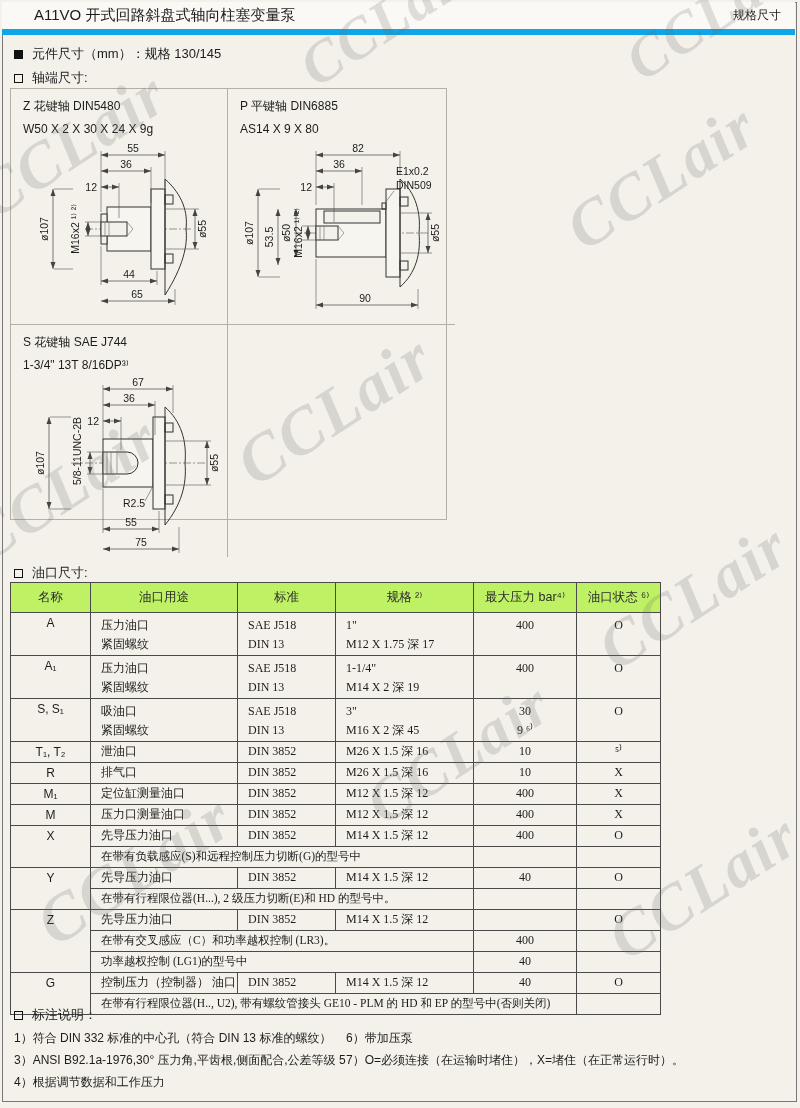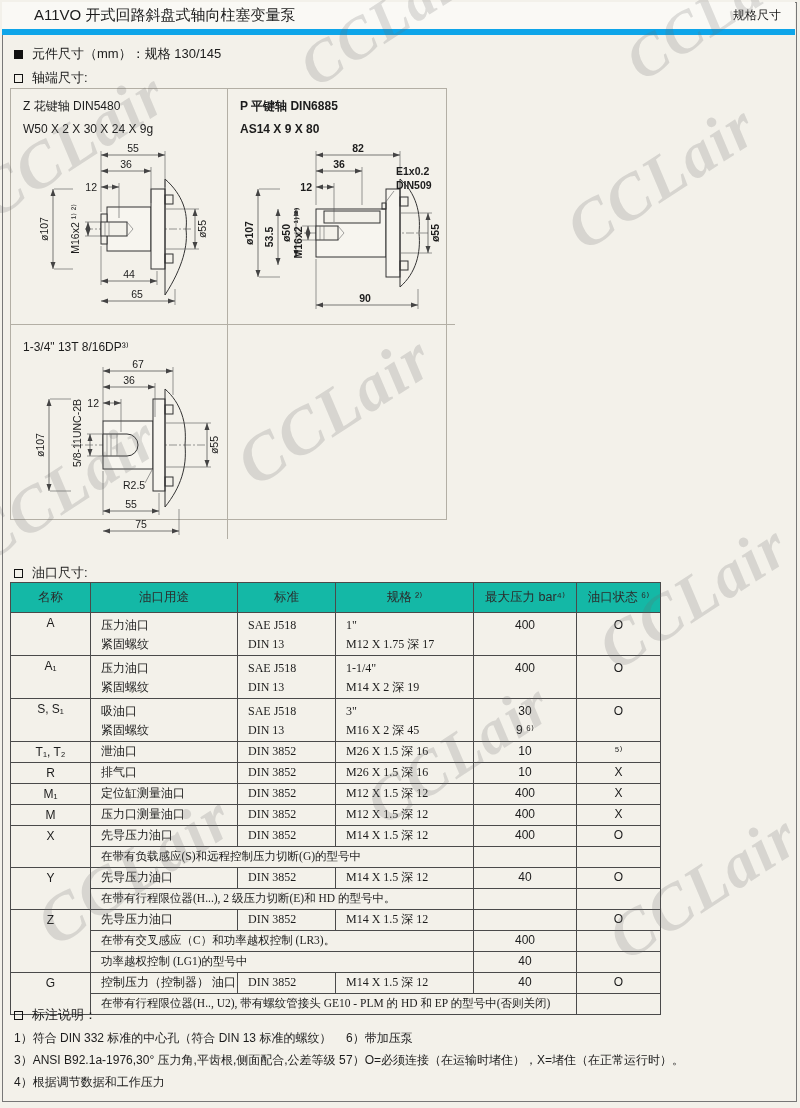--- a/index.html
+++ b/index.html
@@ -14,45 +14,45 @@
   .sec{position:absolute;left:14px;display:flex;align-items:center;gap:9px;font-size:13px;}
   .sec1{top:45px}.sec2{top:69px}.sec3{top:564px}
   .sq{display:inline-block;flex:0 0 auto;}
   .sq.filled{width:9px;height:9px;background:#111;}
   .sq.outline{width:7px;height:7px;border:1.6px solid #111;background:transparent;}
   
   .drawgrid{position:absolute;left:10px;top:88px;width:437px;height:432px;border:1px solid #b3afa5;
             display:grid;grid-template-columns:217px 1fr;grid-template-rows:236px 1fr;box-sizing:border-box;}
   .dcell{padding:8px 0 0 12px;box-sizing:border-box;position:relative;}
   .dc1{border-right:1px solid #b3afa5;border-bottom:1px solid #b3afa5;}
-  .dc2{border-bottom:1px solid #b3afa5;font-weight:bold;}
+  .dc2{border-bottom:1px solid #b3afa5;}
   .dc3{border-right:1px solid #b3afa5;}
   .dtitle{font-size:12px;line-height:18px;}
   .dsub{font-size:12px;line-height:18px;margin-top:5px;}
   svg.draw{display:block;margin-top:3px;}
   svg.draw text{font-size:10.5px;fill:#1c1c1c;font-family:"Liberation Sans","DejaVu Sans",sans-serif;}
   .o{stroke:#333;stroke-width:1;fill:none}
   .of{fill:#f7f5ef;stroke:#333;stroke-width:1}
   .hole{fill:#f3f1ea;stroke:#333;stroke-width:1}
   .d{stroke:#444;stroke-width:.7;fill:none}
   .e{stroke:#555;stroke-width:.6;fill:none}
   .t{stroke:#666;stroke-width:.6;fill:none}
   .cl{stroke:#555;stroke-width:.6;fill:none;stroke-dasharray:8 2 2 2}
   
   .pt{position:absolute;left:10px;top:582px;border-collapse:collapse;table-layout:fixed;font-size:12px;color:#1c1c1c;}
   .pt th,.pt td{border:1px solid #4a4a4a;box-sizing:border-box;white-space:nowrap;overflow:hidden;}
-  .pt th{background:#14b8a6;height:30px;font-weight:normal;font-size:12.5px;color:#2b2b2b;padding:0;}
+  .pt th{background:#bef264;height:30px;font-weight:normal;font-size:12.5px;color:#2b2b2b;padding:0;}
   tr.r2{height:42px;}
   tr.r1{height:20px;}
   tr.r2 td{vertical-align:top;padding-top:3px;}
   tr.r1 td{vertical-align:middle;padding-top:0;}
   td.c-name{text-align:center;}
   td.c-name.vt{vertical-align:top;padding-top:3px;}
   td.c-left{text-align:left;padding-left:10px;line-height:19px;font-family:Liberation Serif, serif;}
-  td.c-mid{text-align:center;line-height:19px;}
+  td.c-mid{text-align:center;line-height:19px;font-family:Liberation Serif, serif;}
   td.note{font-size:11.5px;}
   
   .footnotes{position:absolute;left:14px;top:1006px;width:774px;font-size:12px;}
   .fn-title{display:flex;align-items:center;gap:9px;font-size:13px;}
   .fn-col{position:absolute;top:21px;left:0;width:330px;}
   .fn-col div{line-height:22px;white-space:nowrap;}
   .fn-col.rightc{left:332px;width:442px;}
   
   .wm{position:absolute;z-index:5;pointer-events:none;font-family:"Liberation Serif","DejaVu Serif",serif;
       font-style:italic;font-weight:bold;color:rgba(105,105,105,.20);transform:rotate(-33deg);letter-spacing:2px;}
@@ -212,20 +212,21 @@
           <text text-anchor="middle" x="33" y="96" transform="rotate(-90 33 96)">53.5</text>
           <text text-anchor="middle" x="50" y="92" transform="rotate(-90 50 92)">ø50</text>
           <text text-anchor="middle" x="62" y="92" transform="rotate(-90 62 92)">M16x2 ¹⁾ ²⁾</text>
           <text text-anchor="middle" x="199" y="92" transform="rotate(-90 199 92)">ø55</text>
           <text text-anchor="middle" x="125" y="161">90</text>
         </g>
       </svg>
     </div>
 
     <div class="dcell dc3">
+      <div class="dtitle">S 花键轴 SAE J744</div>
       <div class="dsub">1-3/4"   13T 8/16DP³⁾</div>
       <svg class="draw" width="217" height="180" viewBox="0 0 217 180">
         <defs>
           <pattern id="ps" width="5" height="5" patternUnits="userSpaceOnUse" patternTransform="rotate(45)">
             <line x1="0" y1="0" x2="0" y2="5" stroke="#8a8a85" stroke-width="0.7"></line>
           </pattern>
           <marker id="ms" markerWidth="8" markerHeight="6" refX="7.5" refY="3" orient="auto-start-reverse" markerUnits="userSpaceOnUse">
             <path d="M0.5,0.5 L7.5,3 L0.5,5.5 Z" fill="#444"></path>
           </marker>
         </defs>

